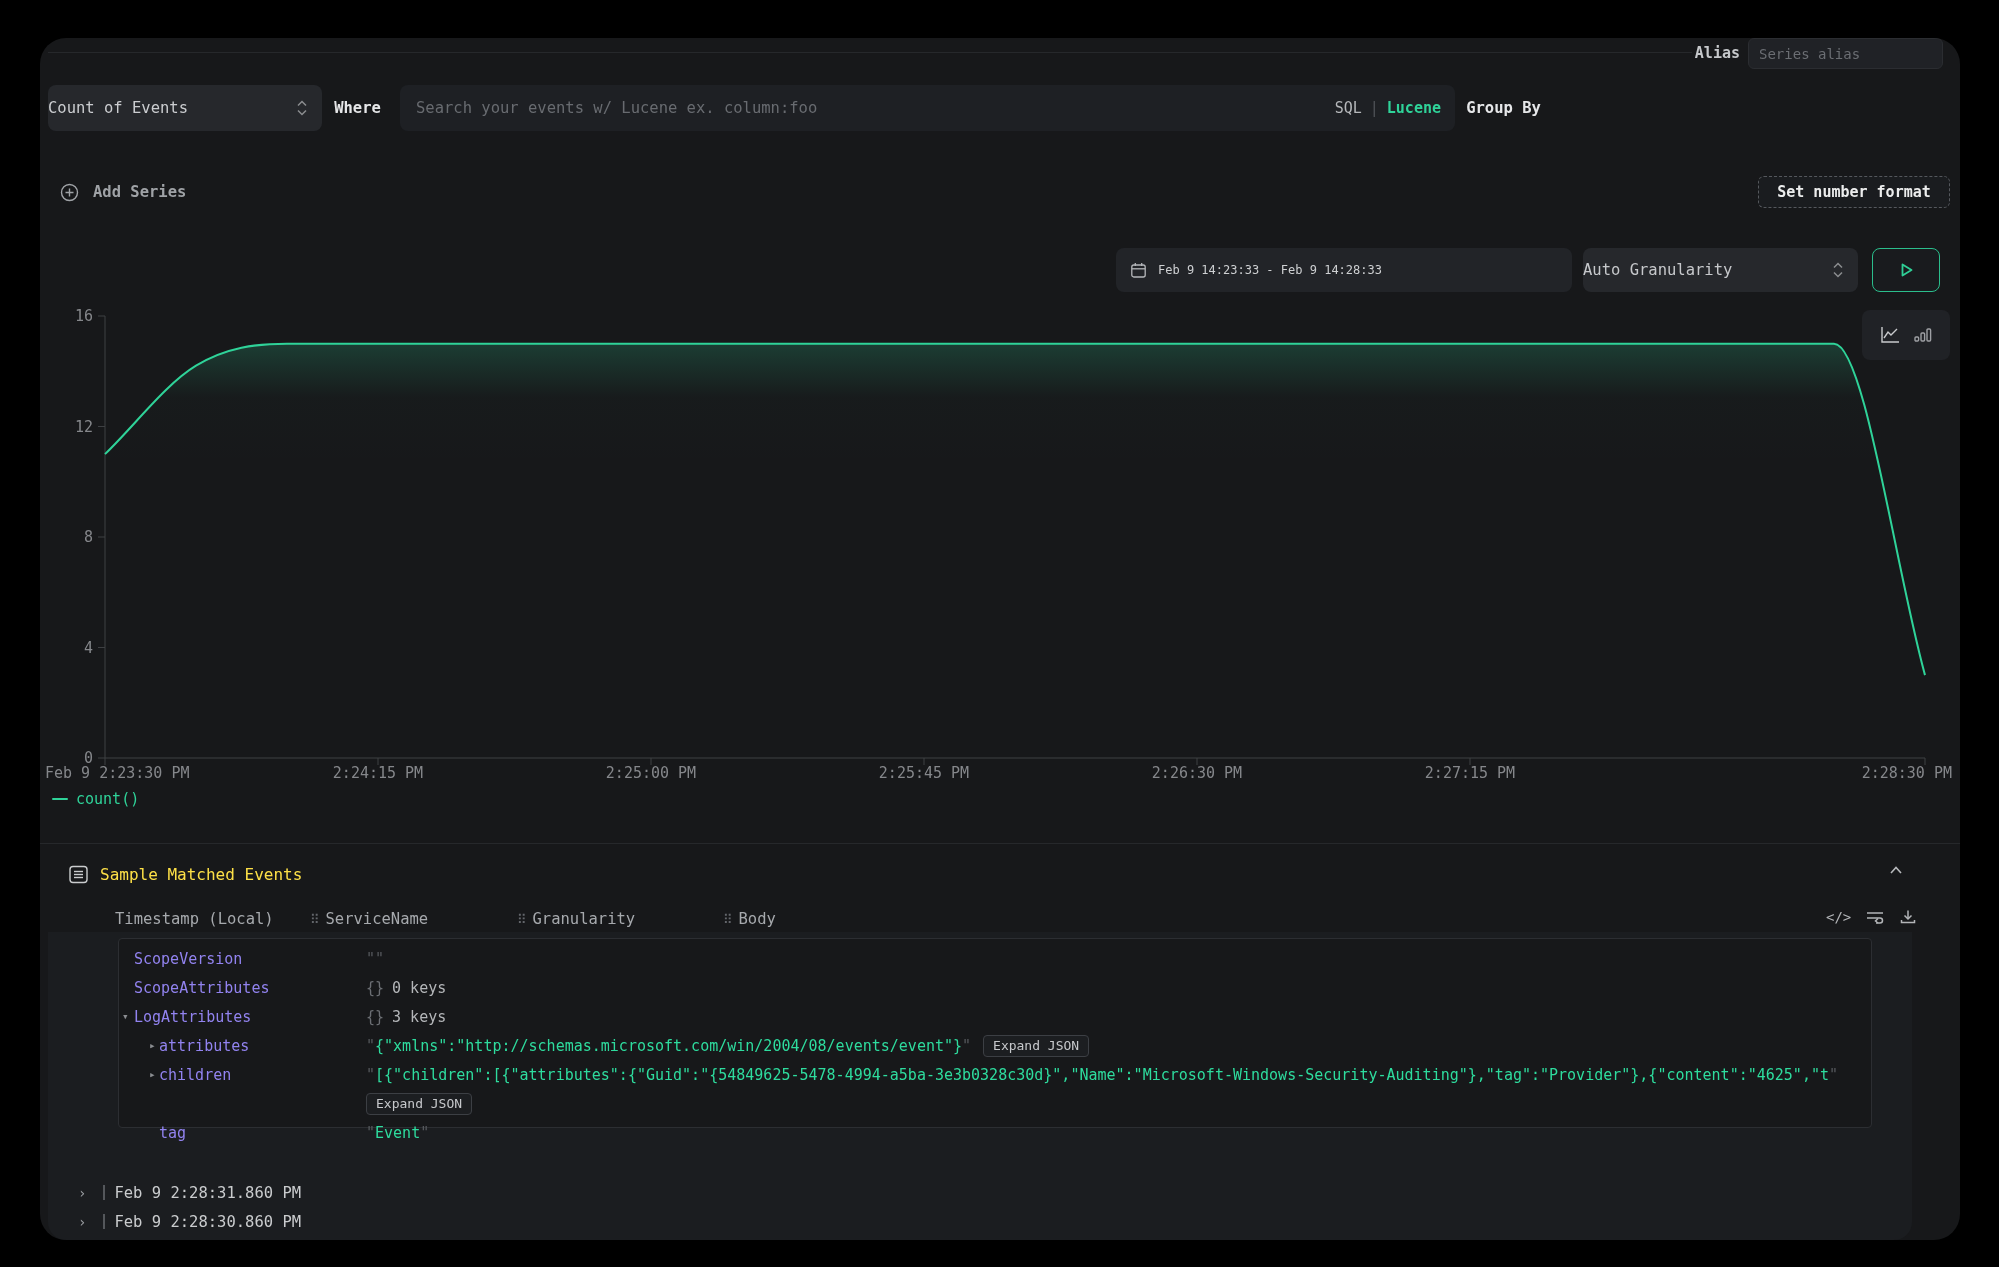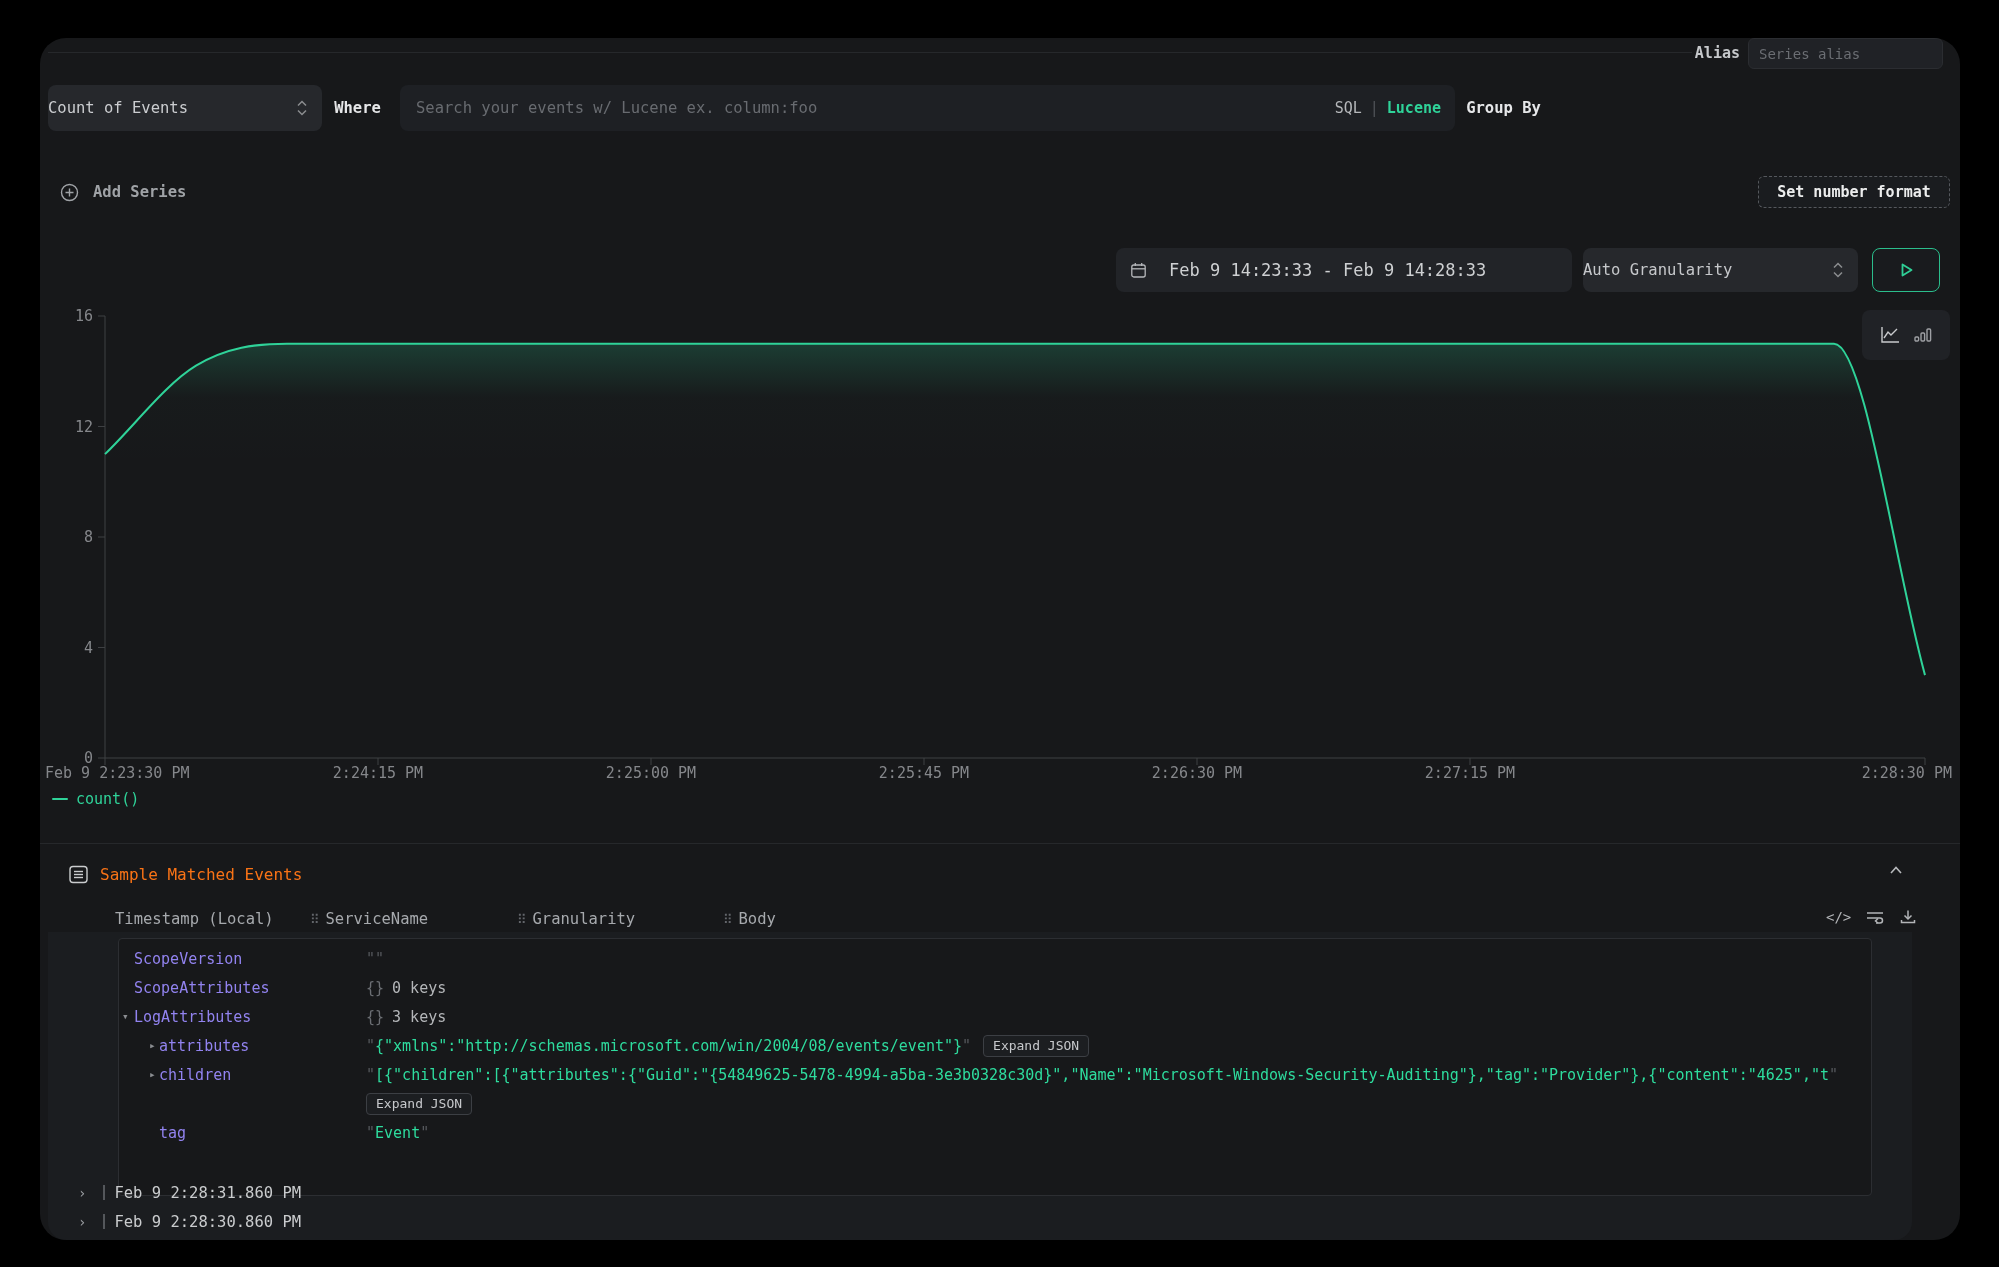--- a/index.html
+++ b/index.html
@@ -37,53 +37,53 @@
   .add-series { position:absolute; left:20px; top:140px; height:28px; display:flex; align-items:center;
                 gap:14px; color:#9fa2a6; font-size:15.5px; font-weight:bold; cursor:pointer; }
   .set-format-btn { position:absolute; left:1718px; top:138px; width:192px; height:32px;
                     display:flex; align-items:center; justify-content:center;
                     border:1px dashed #55585d; border-radius:6px; background:#1a1c1f;
                     color:#eceded; font-size:15px; font-weight:bold; cursor:pointer; }
 
   
   .date-box { position:absolute; left:1076px; top:210px; width:456px; height:44px;
               background:#222428; border-radius:8px; display:flex; align-items:center;
-              padding:0 14px; gap:22px; color:#ced0d2; font-size:17px; cursor:pointer; }
+              padding:0 14px; gap:11px; color:#ced0d2; font-size:12px; cursor:pointer; }
   .gran-box { left:1543px; top:210px; width:275px; height:44px; }
   .run-btn { position:absolute; left:1832px; top:210px; width:68px; height:44px;
              border:1px solid #2bbd8c; border-radius:8px; background:#191b1e;
              display:flex; align-items:center; justify-content:center; cursor:pointer; }
 
   .chart-toggle { position:absolute; left:1822px; top:272px; width:88px; height:50px;
                   background:#202226; border-radius:8px; display:flex; align-items:center;
                   justify-content:center; gap:12px; }
   .chart-toggle .ic { display:flex; cursor:pointer; }
 
   .chart-svg { position:absolute; left:0; top:240px; }
 
   .legend { position:absolute; left:12px; top:752px; display:flex; align-items:center; gap:8px;
             cursor:pointer; }
   .legend .dash { width:16px; height:2px; background:#2fd399; border-radius:1px; }
   .legend .name { color:#2fd399; font-size:15px; }
 
   
   .events-header { position:absolute; left:0; top:818px; width:1920px; height:38px; }
-  .events-title { position:absolute; left:60px; top:9px; color:#f97316; font-size:16px; }
+  .events-title { position:absolute; left:60px; top:9px; color:#fde047; font-size:16px; }
   .events-collapse { position:absolute; left:1848px; top:8px; cursor:pointer; }
 
   .thead { position:absolute; top:870px; height:24px; width:1920px; color:#a6a9ad; font-size:15.5px; }
   .th { position:absolute; top:2px; display:flex; align-items:center; gap:6px; }
   .drag-dots { color:#63666b; font-size:13px; }
   .thead-icons { position:absolute; top:0px; display:flex; gap:14px; align-items:center; }
   .thead-icons > span { cursor:pointer; display:flex; color:#b3b5b8; font-size:14px; }
 
   .rows-viewport { position:absolute; left:8px; top:894px; width:1864px; height:308px;
                    background:#1b1d20; border-radius:0 0 18px 18px; }
 
-  .json-panel { position:absolute; left:78px; top:900px; width:1754px; height:258px;
+  .json-panel { position:absolute; left:78px; top:900px; width:1754px; height:190px;
                 background:#17181a; border:1px solid #2c2e32; border-radius:4px; padding-top:5px; }
   .trow { position:relative; height:29px; display:flex; align-items:center; font-size:15px; }
   .tkey { color:#9283f0; }
   .tri { position:absolute; color:#8b8d91; font-size:11px; cursor:pointer; }
   .tval { position:absolute; left:247px; right:8px; display:flex; align-items:center;
           overflow:hidden; white-space:nowrap; }
   .q { color:#55585d; flex:0 0 auto; }
   .braces { color:#6b6e73; }
   .meta { color:#b4b6b9; margin-left:8px; }
   .gval { color:#2edc9e; flex:0 0 auto; }

